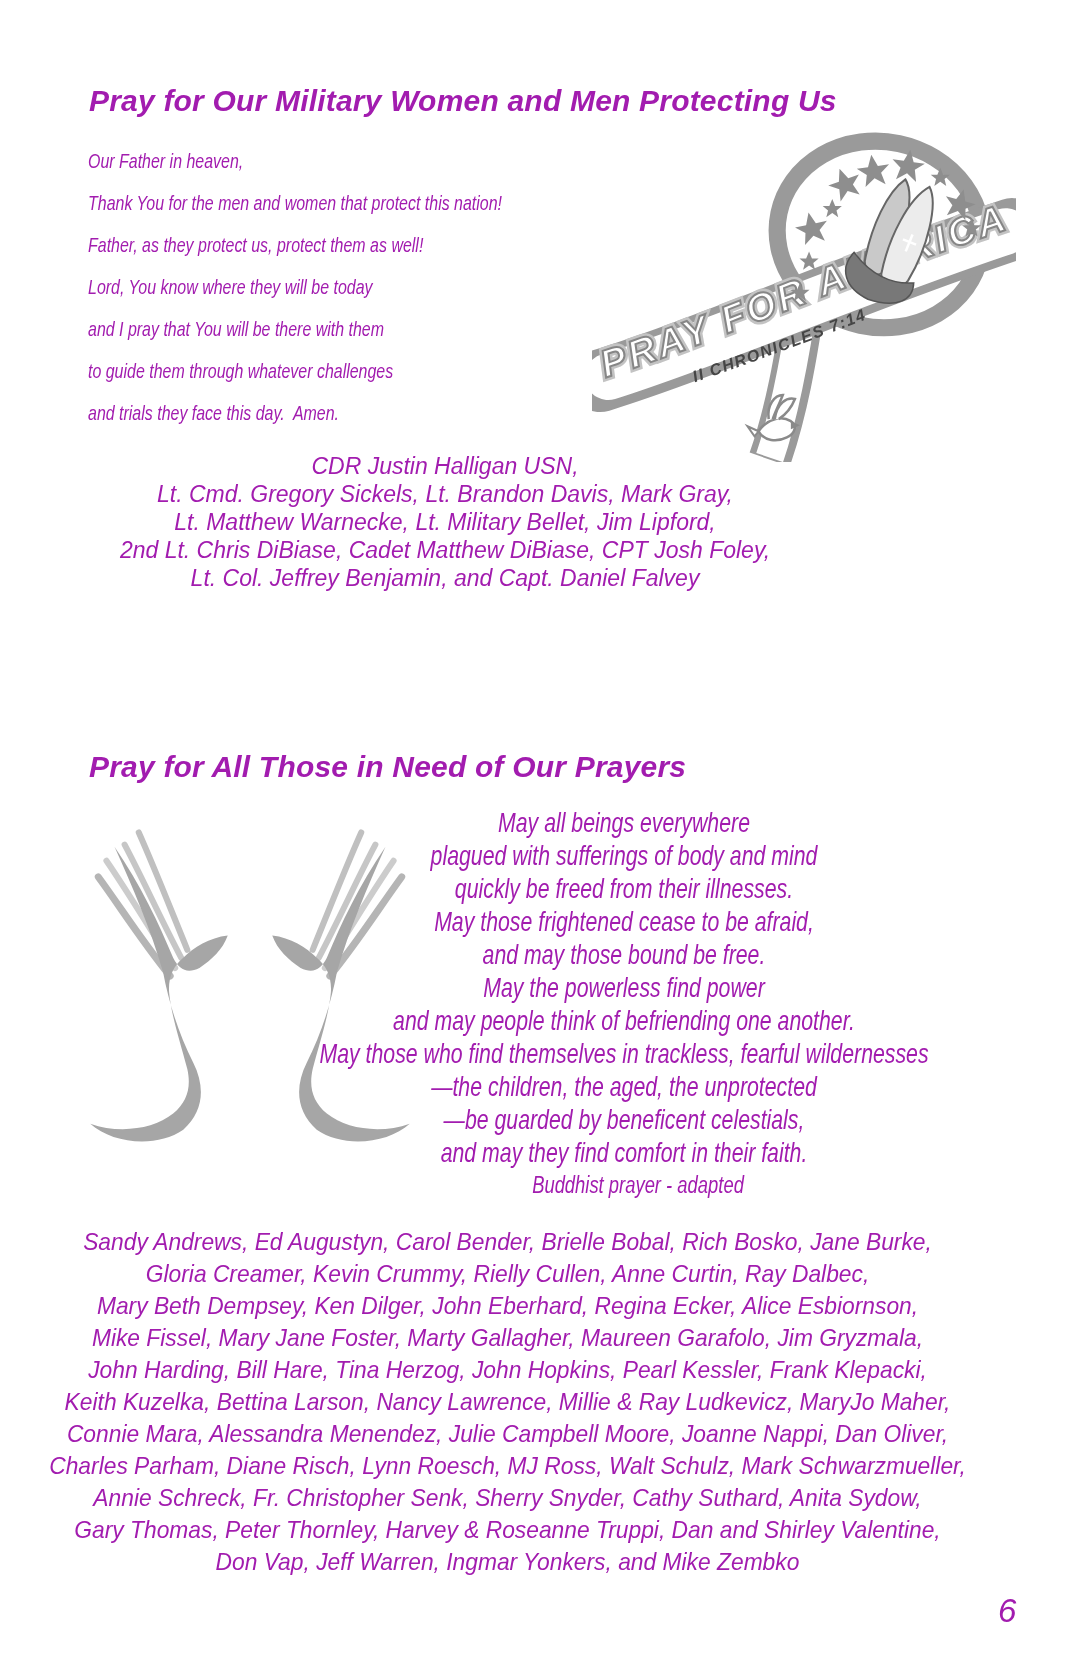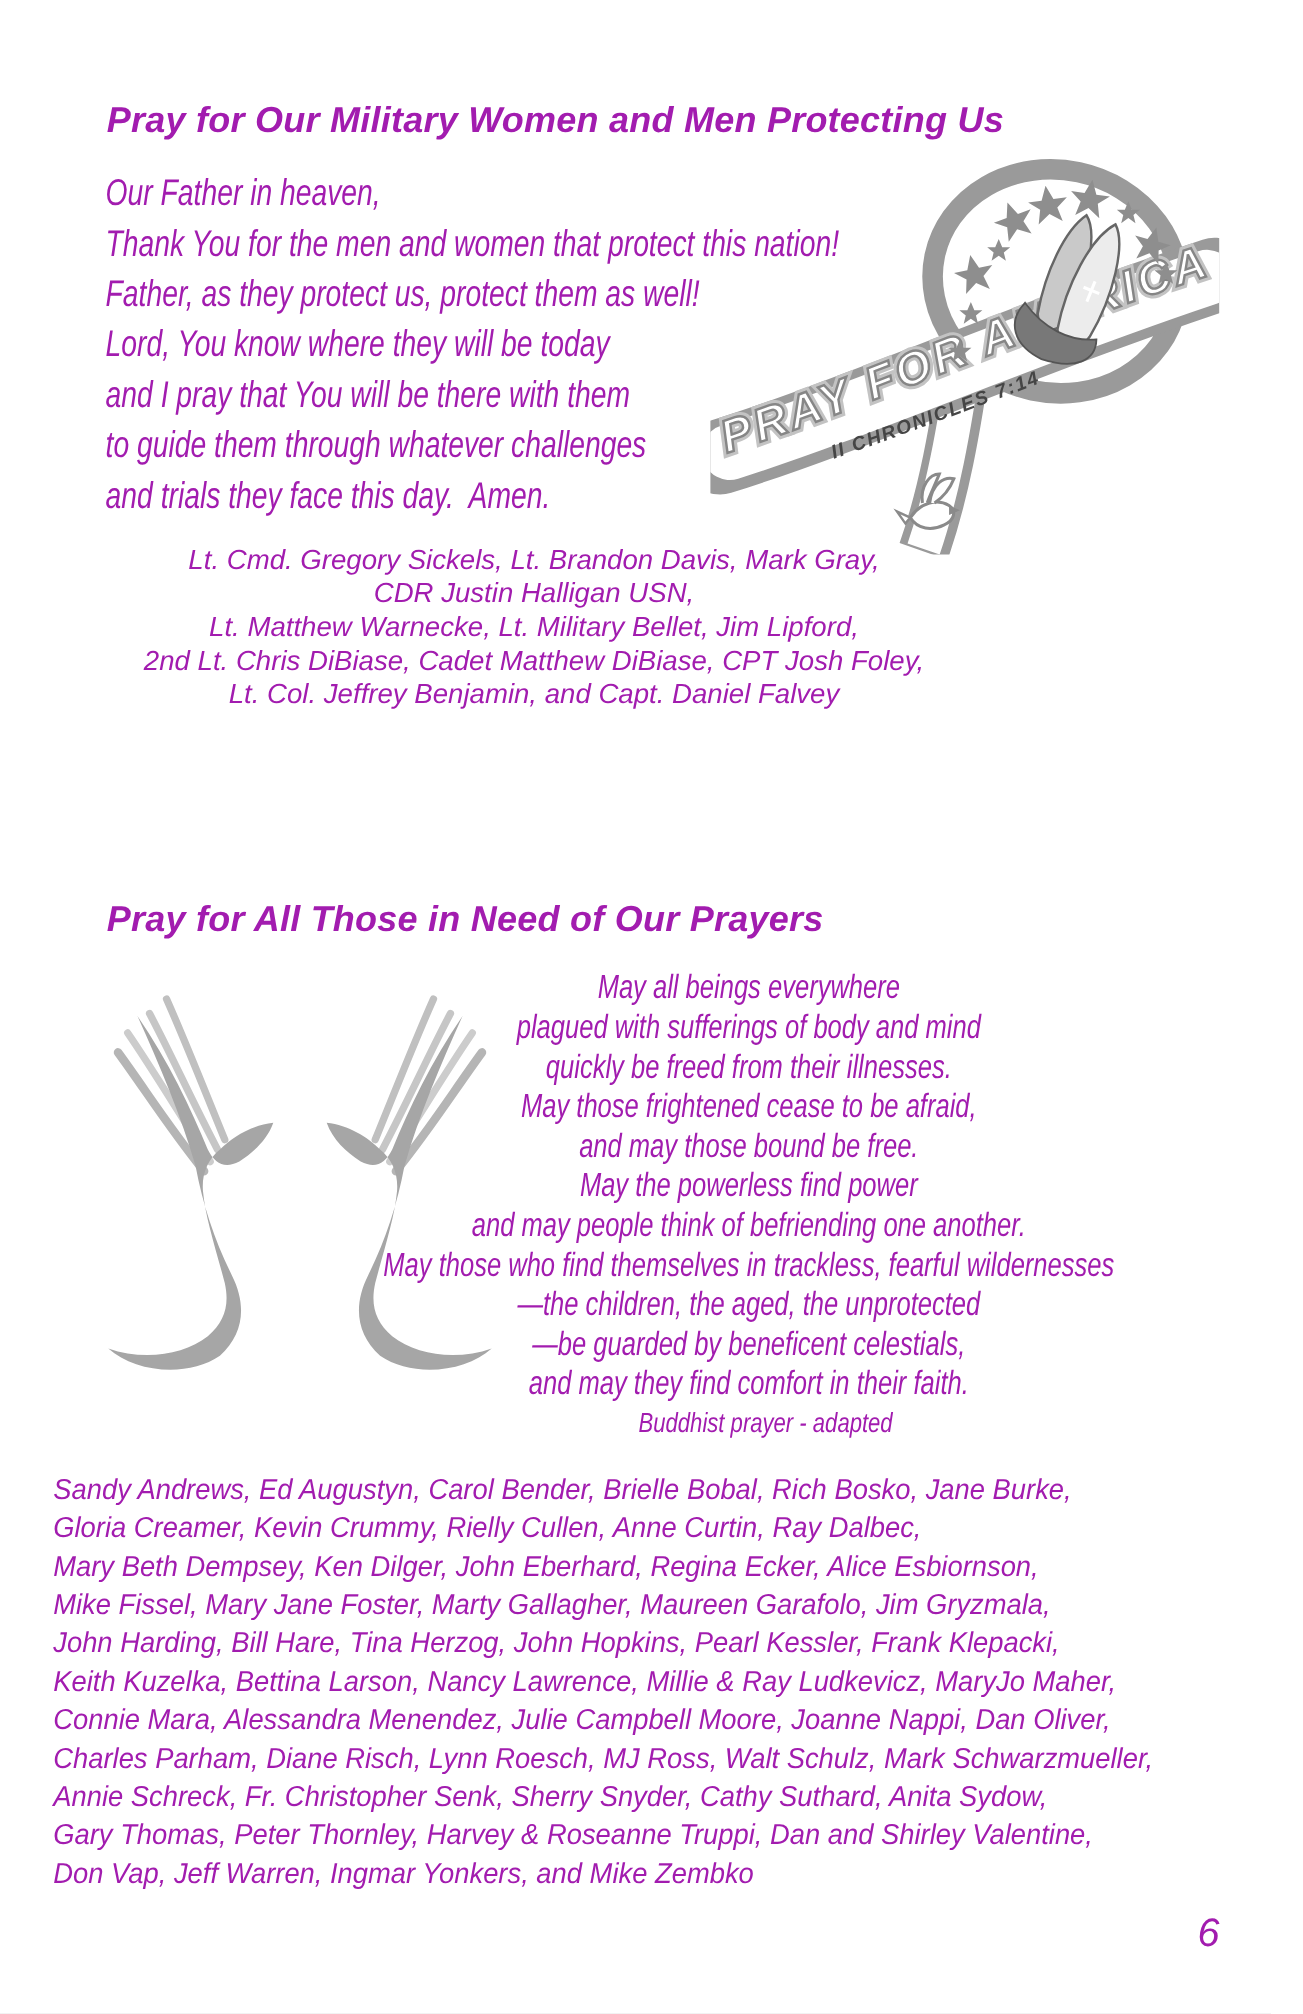--- a/index.html
+++ b/index.html
@@ -22,21 +22,21 @@
   }
   #heading-military{left:89px;top:84px;}
   #heading-all{left:89px;top:750px;}
 
   .line{white-space:pre;}
 
   
   .prayer-block .line{transform:scaleX(.76);}
   #military-prayer{
     position:absolute;left:88px;top:140px;
-    font-size:31px;line-height:42px;
+    font-size:21px;line-height:42px;
   }
   #military-prayer .line{transform-origin:0 50%;}
 
   #military-names{
     position:absolute;left:55px;top:452px;width:780px;
     font-size:23px;line-height:28px;text-align:center;
   }
 
   #all-prayer{
     position:absolute;left:176px;top:806px;width:896px;
@@ -45,21 +45,21 @@
   #all-prayer .line{transform-origin:50% 50%;}
 
   #prayer-attribution{
     position:absolute;left:190px;top:1172px;width:896px;
     font-size:23px;text-align:center;
     transform:scaleX(.8);
   }
 
   #all-names{
     position:absolute;left:20px;top:1226px;width:975px;
-    font-size:24px;line-height:32px;text-align:left;
+    font-size:24px;line-height:32px;text-align:center;
   }
   #all-names .line{transform:scaleX(.95);transform-origin:50% 50%;}
 
   #page-number{
     position:absolute;left:998px;top:1592px;
     font-size:33px;
   }
 
   svg{position:absolute;}
   #ribbon-svg{left:592px;top:128px;}
@@ -149,22 +149,22 @@
     <g transform="translate(185,292)">
       <path d="M -20,8 C -12,-4 2,-8 12,-2 C 18,2 17,10 8,14 C -2,19 -14,18 -20,8 Z" fill="#ffffff" stroke="#8a8a8a" stroke-width="2.5"></path>
       <path d="M -4,-4 C -2,-20 8,-26 16,-24 C 12,-14 6,-8 0,-4" fill="#ffffff" stroke="#8a8a8a" stroke-width="2.5"></path>
       <path d="M -10,-4 C -12,-18 -4,-28 4,-28 C 0,-18 -4,-10 -6,-4" fill="#ffffff" stroke="#8a8a8a" stroke-width="2.5"></path>
       <path d="M 12,-2 L 21,2 L 12,6" fill="#8a8a8a"></path>
       <path d="M -20,8 L -31,3 L -24,13 Z" fill="#ffffff" stroke="#8a8a8a" stroke-width="2"></path>
     </g>
   </svg>
 
   <div id="military-names">
+      <div class="line">CDR Justin Halligan USN,</div>
       <div class="line">Lt. Cmd. Gregory Sickels, Lt. Brandon Davis, Mark Gray,</div>
-      <div class="line">CDR Justin Halligan USN,</div>
       <div class="line">Lt. Matthew Warnecke, Lt. Military Bellet, Jim Lipford,</div>
       <div class="line">2nd Lt. Chris DiBiase, Cadet Matthew DiBiase, CPT Josh Foley,</div>
       <div class="line">Lt. Col. Jeffrey Benjamin, and Capt. Daniel Falvey</div>
     </div>
 
   <div class="heading" id="heading-all">Pray for All Those in Need of Our Prayers</div>
 
   <svg id="hands-svg" width="344" height="364" viewBox="0 0 340 360">
     <defs>
       <g id="lhand">

